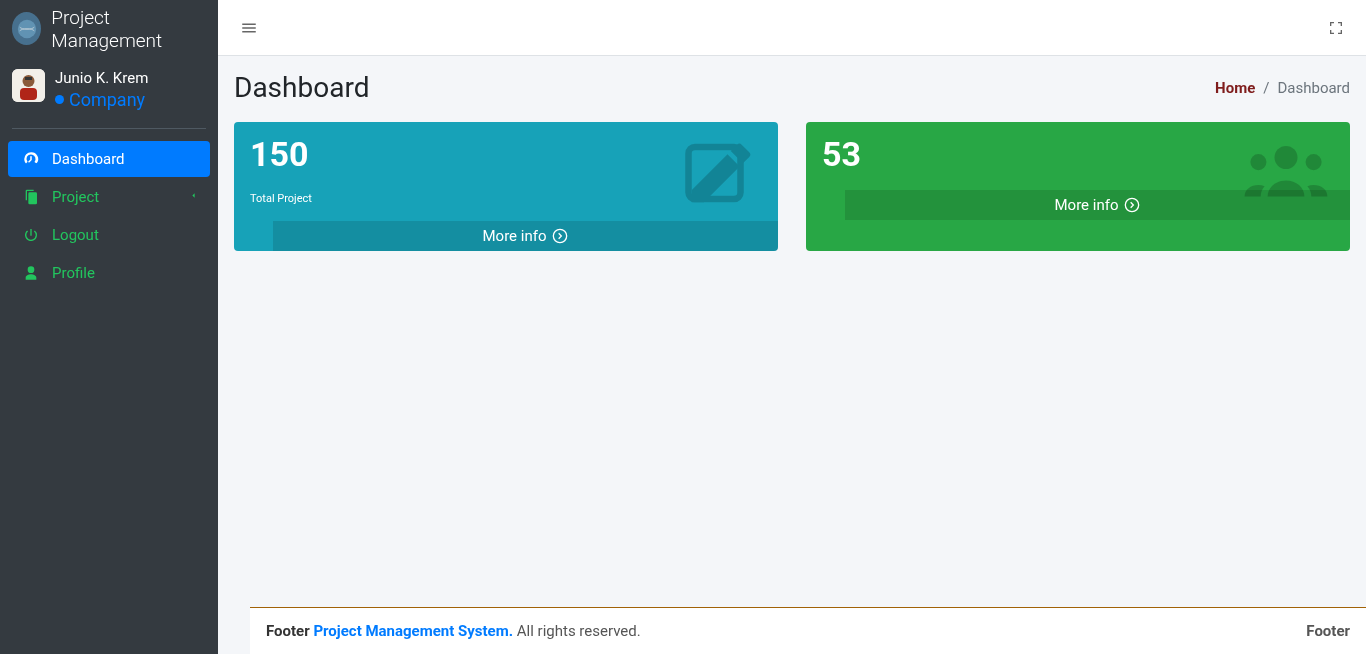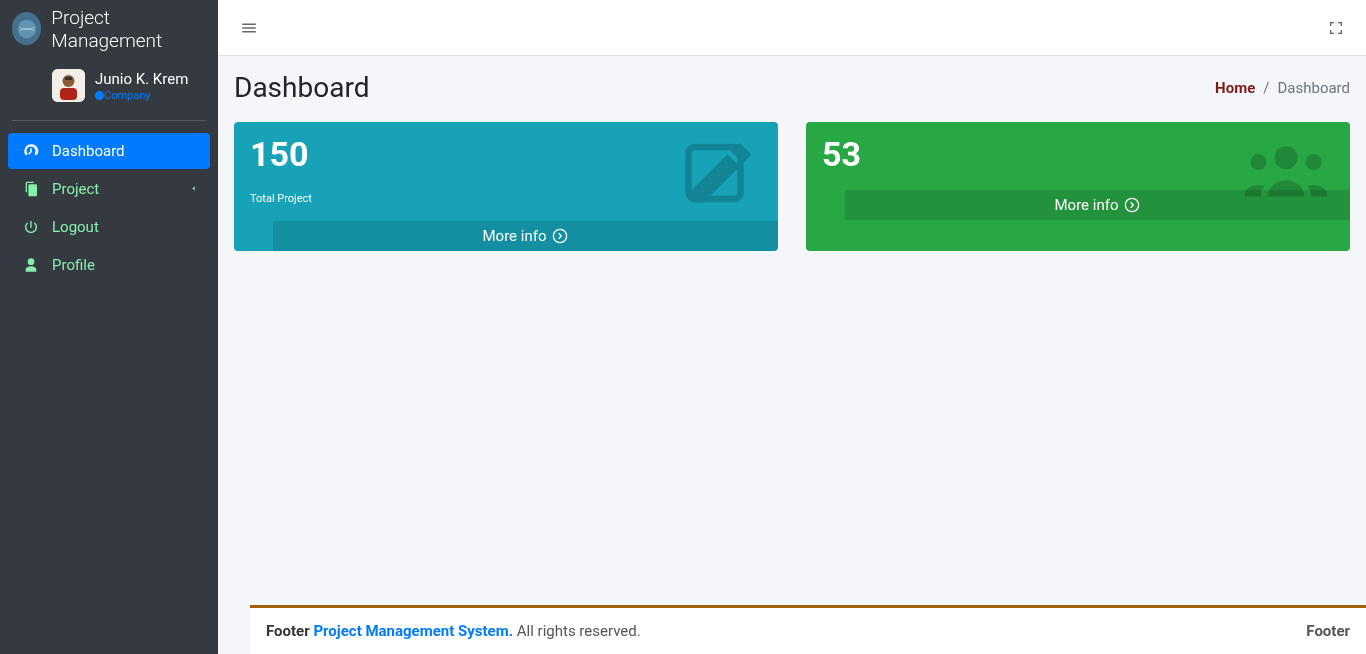--- a/index.html
+++ b/index.html
@@ -41,64 +41,64 @@
   margin-right: 10px;
   opacity: 0.85;
 }
 .brand-text {
   color: #fff;
   font-size: 19px;
   font-weight: 300;
 }
 .user-panel {
   display: flex;
-  align-items: flex-end;
+  align-items: flex-start;
   padding: 12px 10px 12px 12px;
-  margin-left: 40px;
 }
 .user-avatar {
   width: 33px;
   height: 33px;
   border-radius: 6px;
   background: #eee;
   display:flex;align-items:center;justify-content:center;
   margin-right: 10px;
   overflow:hidden;
 }
 .user-info .user-name {
   color: #fff;
   font-size: 15px;
   line-height: 1.3;
 }
 .user-role {
   color: #007bff;
-  font-size: 11px;
-  display: flex;
-  align-items: center;
+  font-size: 18px;
+  display: flex;
+  align-items: center;
+  gap: 5px;
 }
 .user-role .dot {
   width: 9px; height: 9px; background:#007bff; border-radius:50%; display:inline-block;
 }
 .sidebar-divider {
   border: 0;
   border-top: 1px solid #4f5962;
   margin: 6px 12px;
 }
 .nav {
   list-style: none;
   padding: 6px 8px;
 }
 .nav-item {
   margin-bottom: 2px;
 }
 .nav-link {
   display: flex;
   align-items: center;
   padding: 9px 12px;
-  color: #86efac;
+  color: #22c55e;
   border-radius: 4px;
   cursor: pointer;
   position: relative;
 }
 .nav-link.active {
   background: #007bff;
   color: #fff;
 }
 .nav-icon {
   width: 22px;
@@ -192,21 +192,21 @@
   font-size: 15px;
   cursor: pointer;
   display:flex;align-items:center;justify-content:center;gap:6px;margin-left:39px;
 }
 .footer {
   position: absolute;
   bottom: 0;
   left: 250px;
   right: 0;
   background: #fff;
-  border-top: 3px solid #a16207;
+  border-top: 1px solid #a16207;
   padding: 14px 16px;
   display: flex;
   justify-content: space-between;
   color: #555;
   font-size: 15px;
 }
 .footer .left b { color:#333; }
 .footer .left a { color:#007bff; text-decoration:none; font-weight:700;}
 </style>
 </head>

